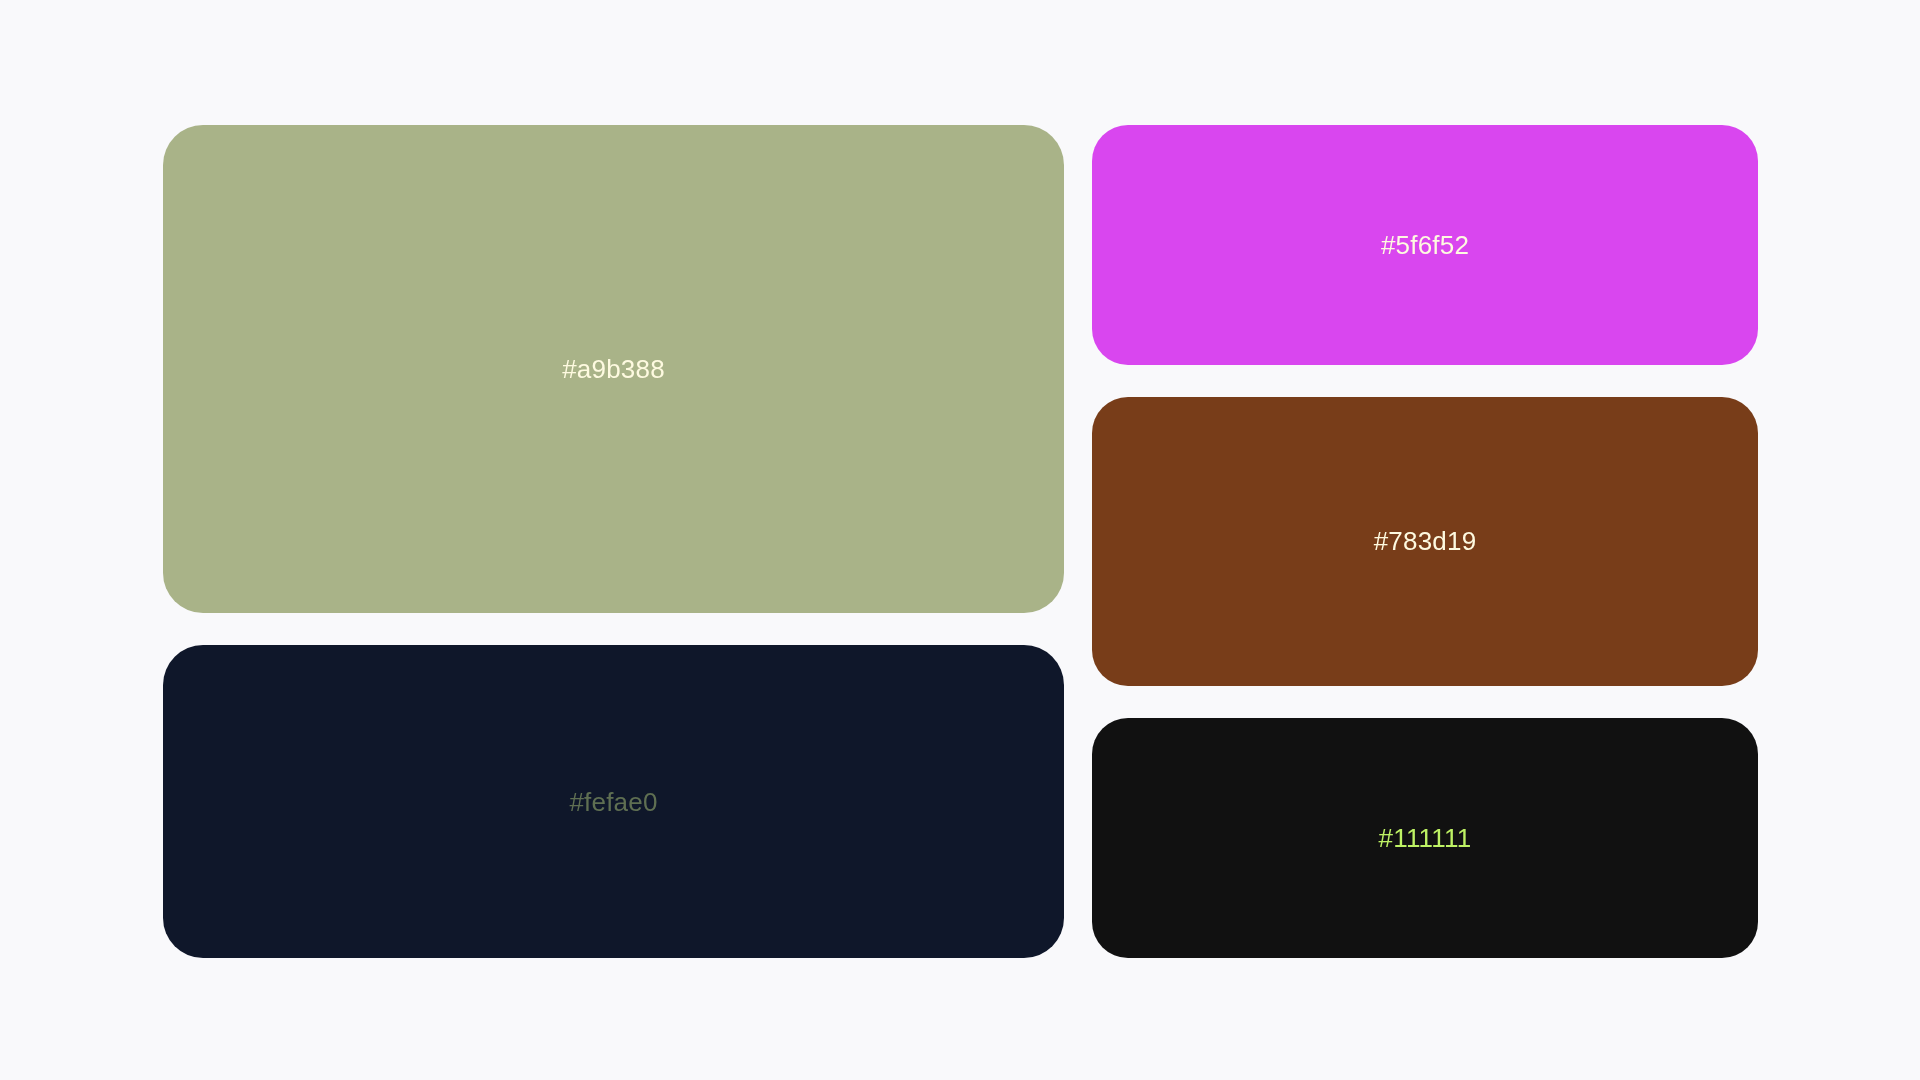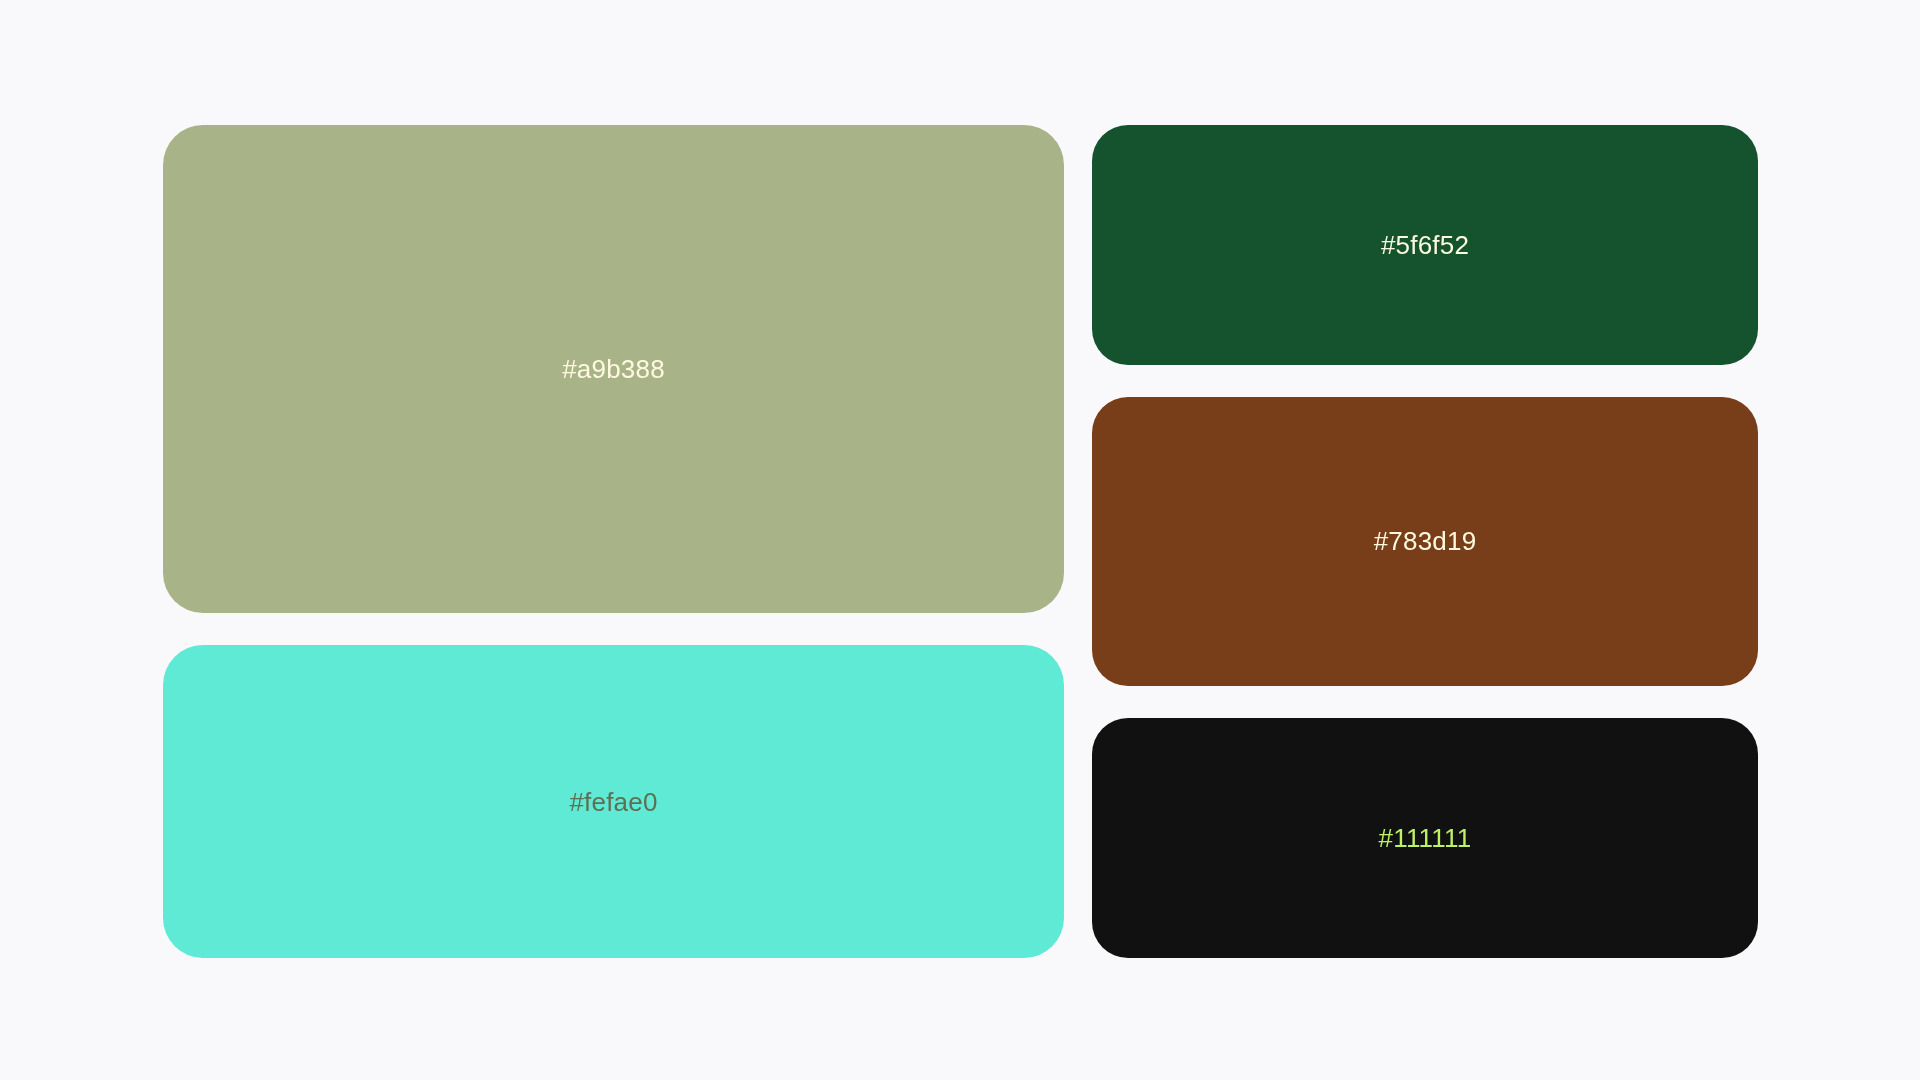--- a/index.html
+++ b/index.html
@@ -81,29 +81,29 @@
 <div id="palette-board">
 
   <div class="palette-grid">
 
     <div class="palette-column column-left">
 
       <div class="swatch swatch-primary" style="background-color: rgb(169, 179, 136);">
         <span class="swatch-label" style="color: rgb(254, 250, 224);">#a9b388</span>
       </div>
 
-      <div class="swatch swatch-cream" style="background-color: #5eead4;">
+      <div class="swatch swatch-cream" style="background-color: #0f172a;">
         <span class="swatch-label" style="color: rgb(95, 111, 82);">#fefae0</span>
       </div>
 
     </div>
 
     <div class="palette-column column-right">
 
-      <div class="swatch swatch-deep" style="background-color: #14532d; text-align: center;">
+      <div class="swatch swatch-deep" style="background-color: #d946ef; text-align: center;">
         <span class="swatch-label" style="color: rgb(254, 250, 224);">#5f6f52</span>
       </div>
 
       <div class="swatch swatch-rust" style="background-color: rgb(120, 61, 25);">
         <span class="swatch-label" style="color: rgb(254, 250, 224);">#783d19</span>
       </div>
 
       <div class="swatch swatch-ink" style="background-color: rgb(17, 17, 17);">
         <span class="swatch-label" style="color: #bef264;">#111111</span>
       </div>

